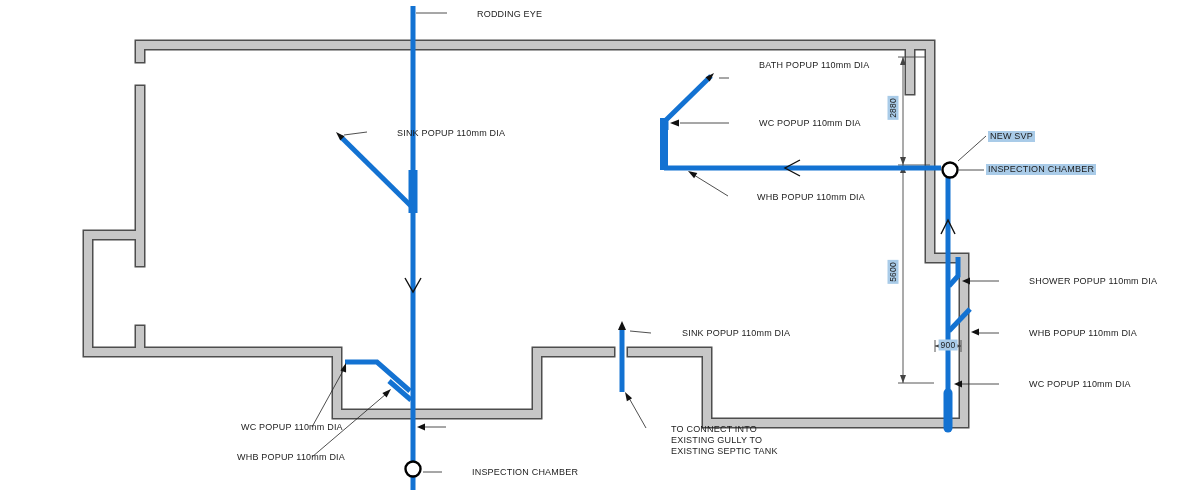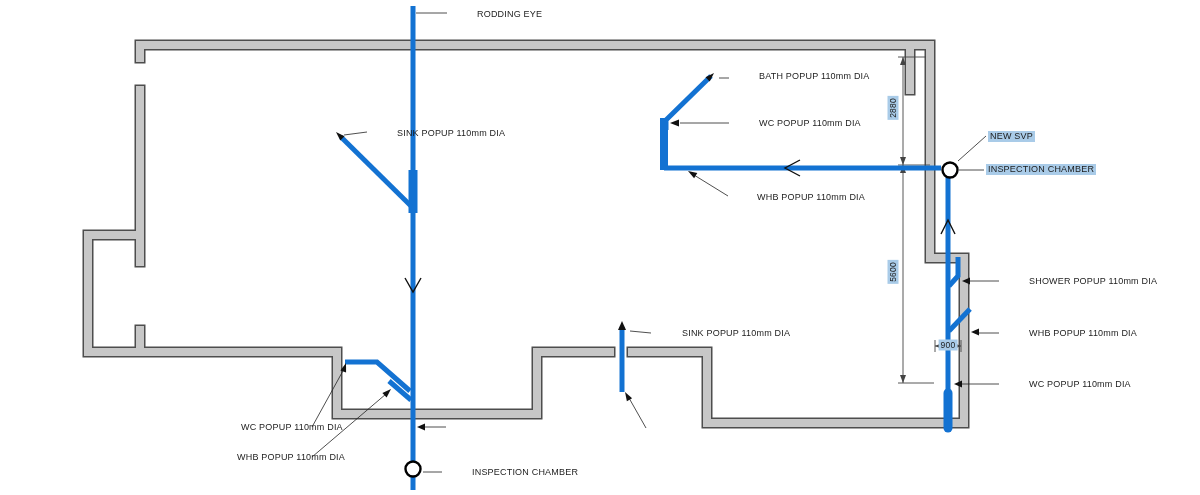--- a/index.html
+++ b/index.html
@@ -106,33 +106,38 @@
     </g>
 
     <g>
       <circle class="chamber" cx="950" cy="170" r="7.5"></circle>
       <circle class="chamber" cx="413" cy="469" r="7.5"></circle>
     </g>
   </svg>
 
   <div class="lbl" style="left:449px;top:9px">RODDING EYE</div>
   <div class="lbl" style="left:369px;top:128px">SINK POPUP 110mm DIA</div>
-  <div class="lbl" style="left:731px;top:71px">BATH POPUP 110mm DIA</div>
+  <div class="lbl" style="left:731px;top:60px">BATH POPUP 110mm DIA</div>
   <div class="lbl" style="left:731px;top:118px">WC POPUP 110mm DIA</div>
   <div class="lbl" style="left:729px;top:192px">WHB POPUP 110mm DIA</div>
   <div class="lbl hl" style="left:988px;top:131px">NEW SVP</div>
   <div class="lbl hl" style="left:986px;top:164px">INSPECTION CHAMBER</div>
   <div class="lbl" style="left:1001px;top:276px">SHOWER POPUP 110mm DIA</div>
   <div class="lbl" style="left:1001px;top:328px">WHB POPUP 110mm DIA</div>
   <div class="lbl" style="left:1001px;top:379px">WC POPUP 110mm DIA</div>
   <div class="lbl" style="left:654px;top:328px">SINK POPUP 110mm DIA</div>
   <div class="lbl" style="left:213px;top:422px">WC POPUP 110mm DIA</div>
   <div class="lbl" style="left:209px;top:452px">WHB POPUP 110mm DIA</div>
   <div class="lbl" style="left:444px;top:467px">INSPECTION CHAMBER</div>
 
 
 
+  <div class="note" style="left:643px;top:424px">
+    <span>TO CONNECT INTO</span>
+    <span>EXISTING GULLY TO</span>
+    <span>EXISTING SEPTIC TANK</span>
+  </div>
 
   <div class="dim hl" style="left:893px;top:108px;transform:translate(-50%,-50%) rotate(-90deg)">2880</div>
   <div class="dim hl" style="left:893px;top:272px;transform:translate(-50%,-50%) rotate(-90deg)">5600</div>
   <div class="dim hl" style="left:948px;top:345px;transform:translate(-50%,-50%)">900</div>
 
 </div>
 
 </body></html>

